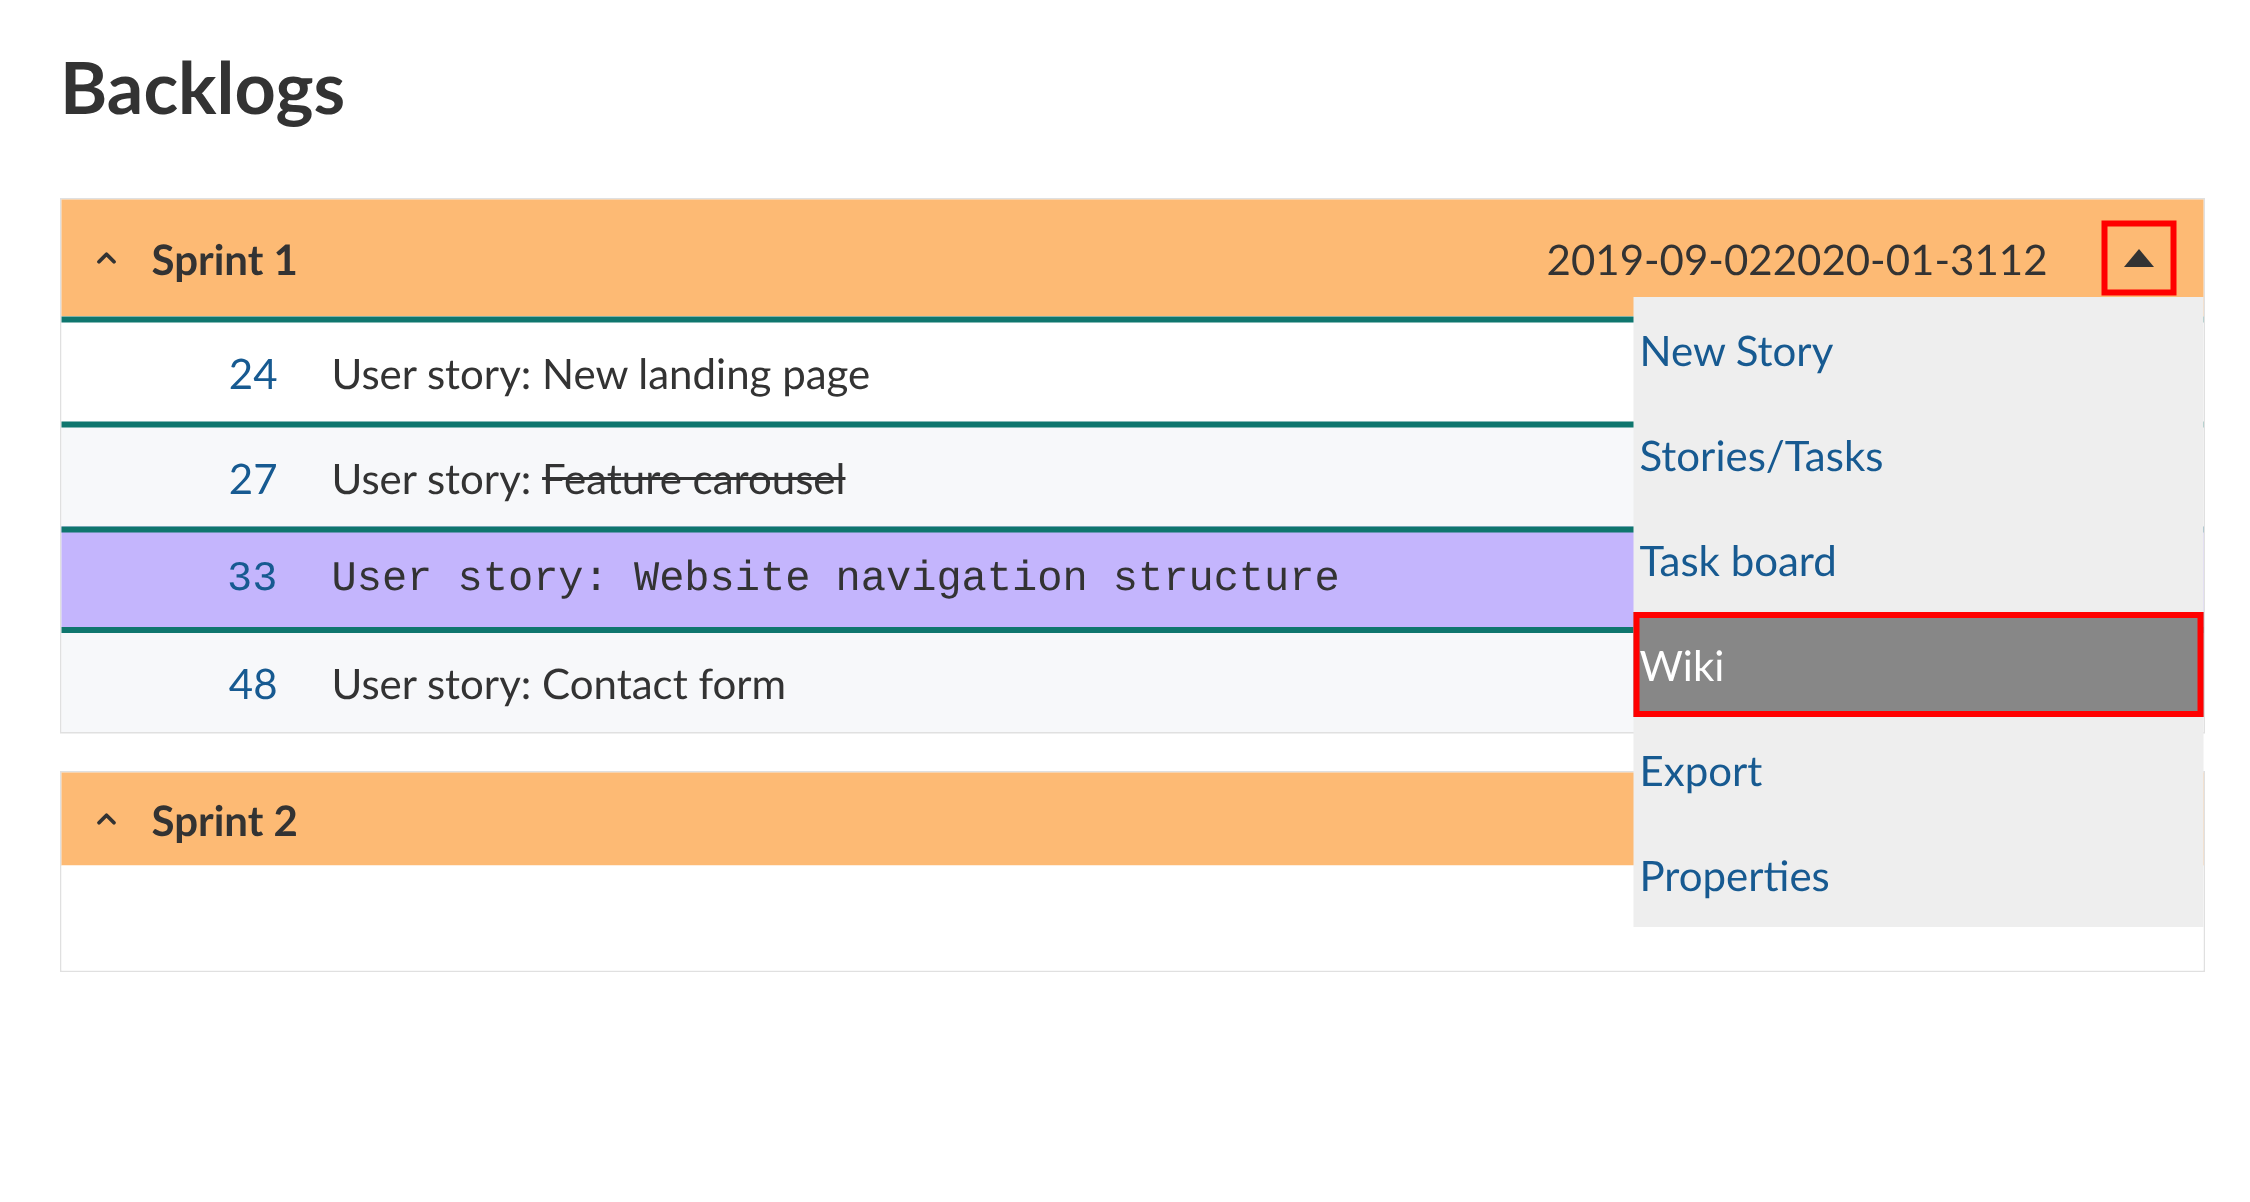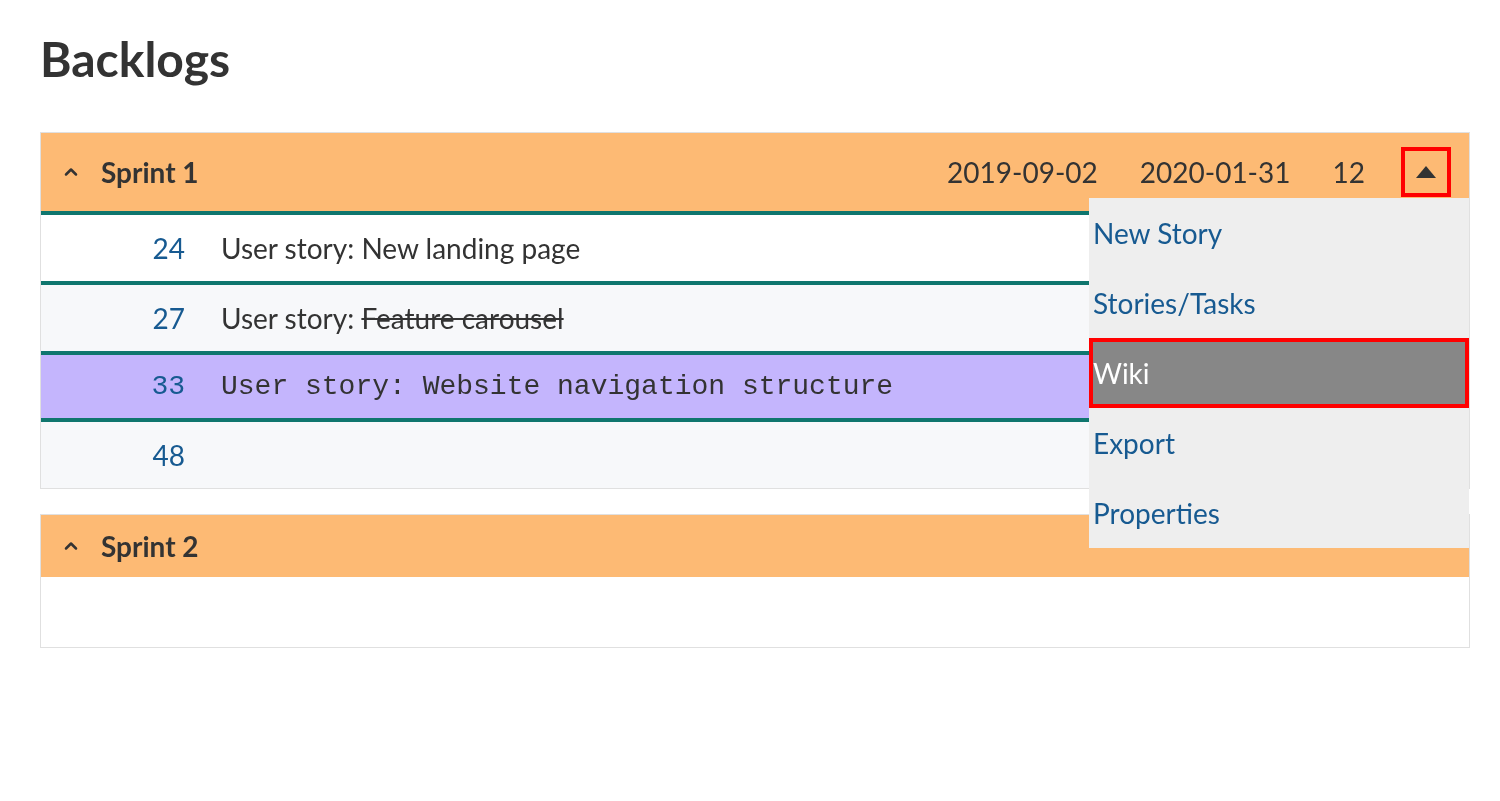--- a/index.html
+++ b/index.html
@@ -45,21 +45,20 @@
       width: 20px;
       height: 20px;
     }
     .sprint-name {
       font-weight: 700;
       color: #333333;
       flex: 1;
     }
     .sprint-dates {
       display: flex;
-      gap: 42px;
       align-items: center;
       color: #333333;
       font-weight: 400;
     }
     .sprint-menu-toggle {
       margin-left: 18px;
       display: inline-flex;
       align-items: center;
       justify-content: center;
       width: 50px;
@@ -162,26 +161,30 @@
       </span>
     </div>
     <div class="story-row" style="background:#c4b5fd;font-family:Liberation Mono, monospace;">
       <span class="story-id">33</span>
       <span class="story-title">
         <span>User story: </span><span>Website navigation structure</span>
       </span>
     </div>
     <div class="story-row" style="background:#f7f8fa;">
       <span class="story-id">48</span>
+      <span class="story-title">
+        <span>User story: </span><span>Contact form</span>
+      </span>
     </div>
   </div>
 
   <div class="dropdown-menu">
     <div class="dropdown-item">New Story</div>
     <div class="dropdown-item">Stories/Tasks</div>
+    <div class="dropdown-item">Task board</div>
     <div class="dropdown-item selected">Wiki</div>
     <div class="dropdown-item">Export</div>
     <div class="dropdown-item">Properties</div>
   </div>
 </div>
 
 <div class="sprint-container sprint2">
   <div class="sprint-header">
     <span class="chevron-up-icon">
       <svg viewBox="0 0 24 24" fill="none" stroke="#333333" stroke-width="3" stroke-linecap="round" stroke-linejoin="round">

